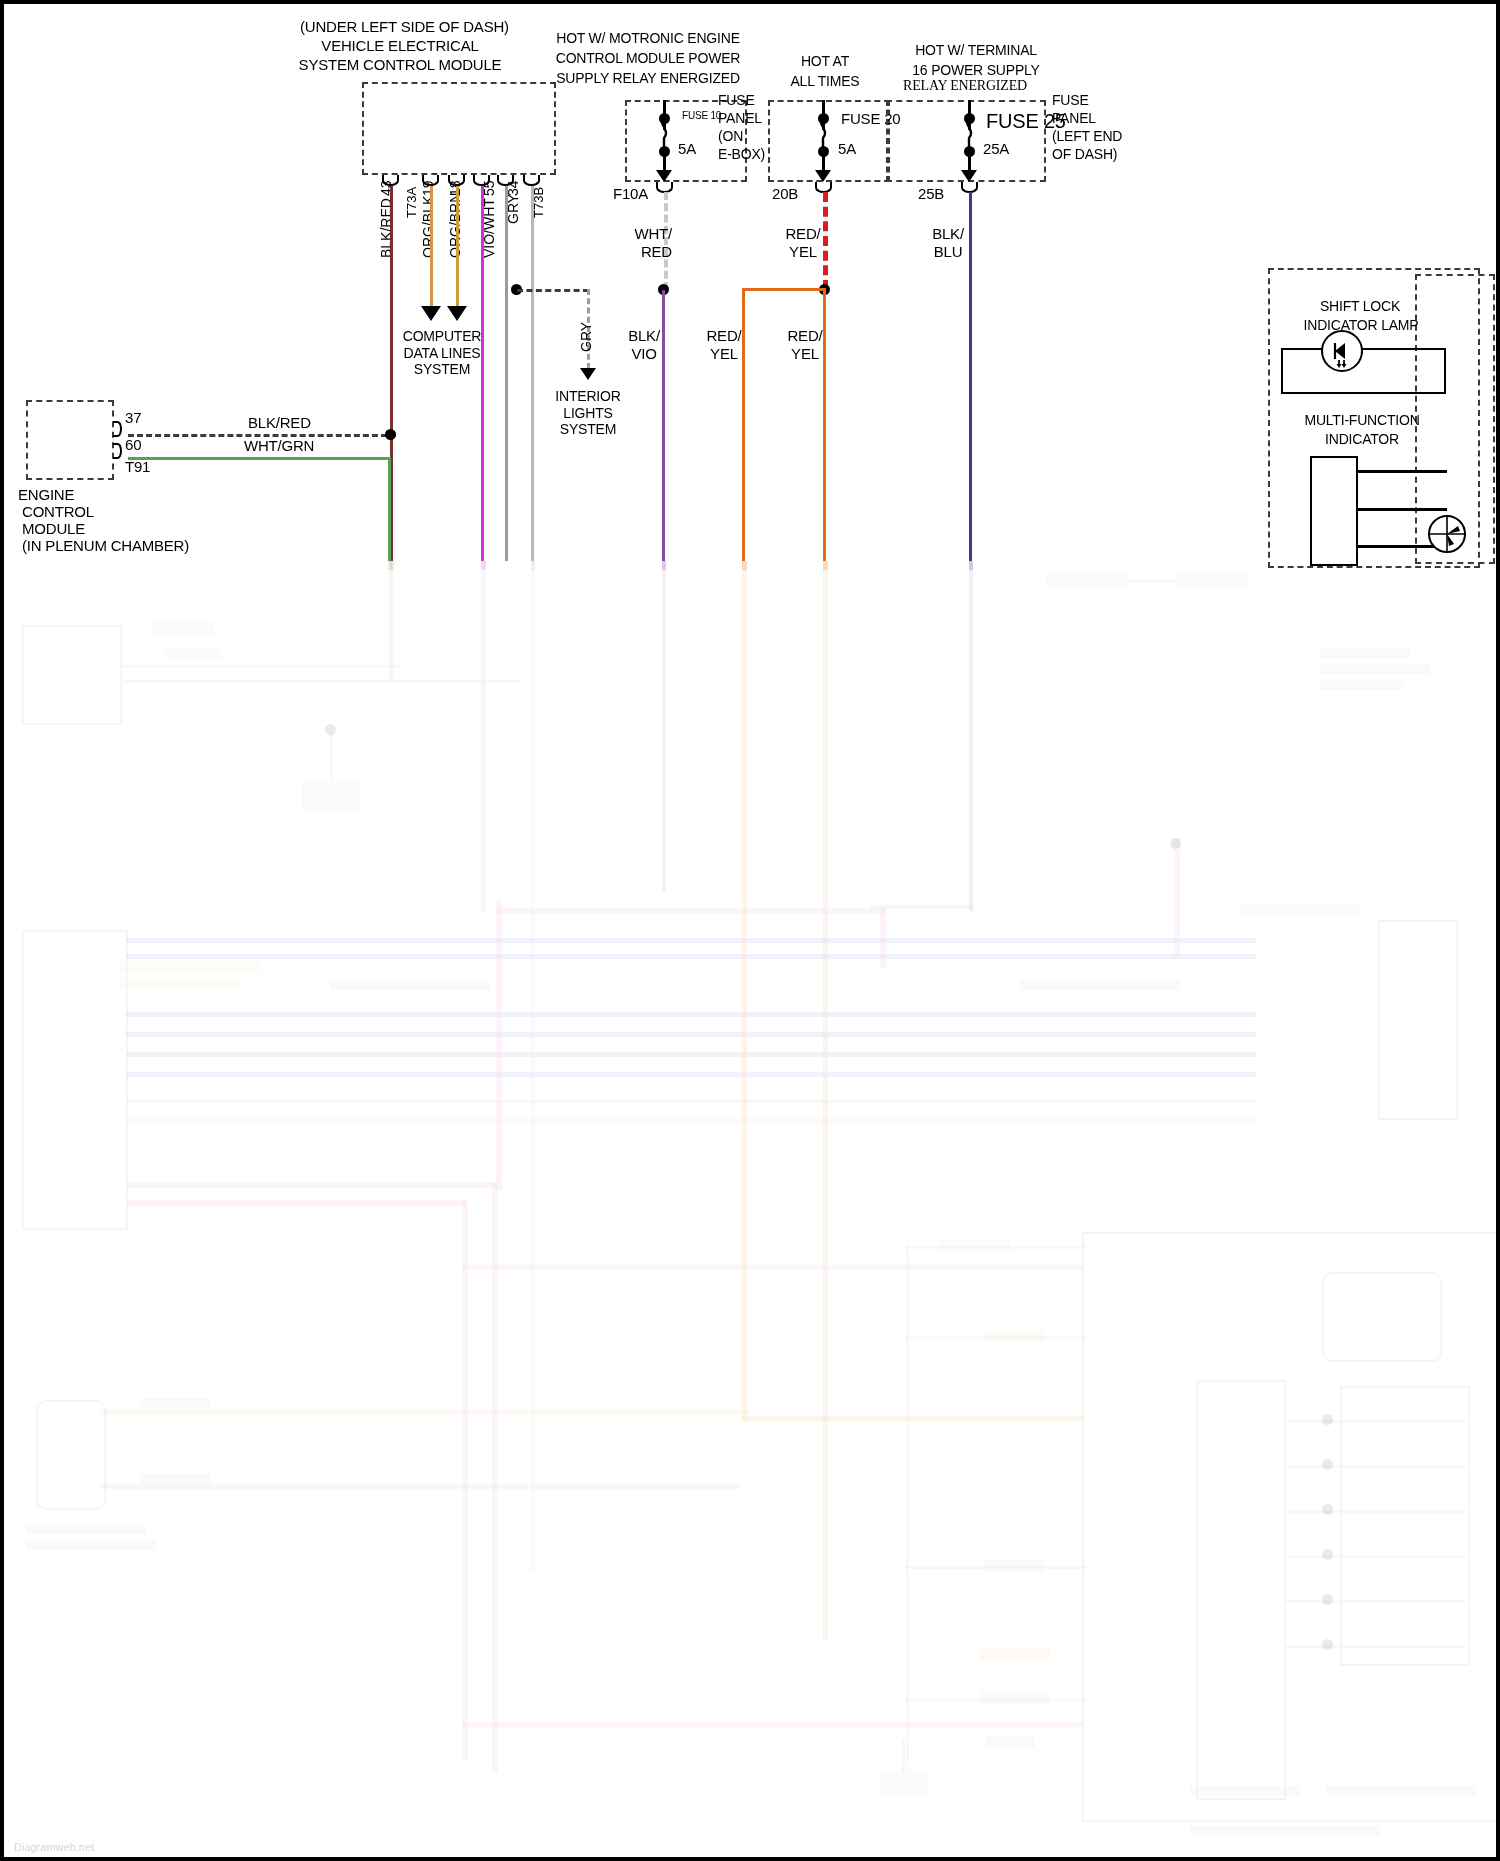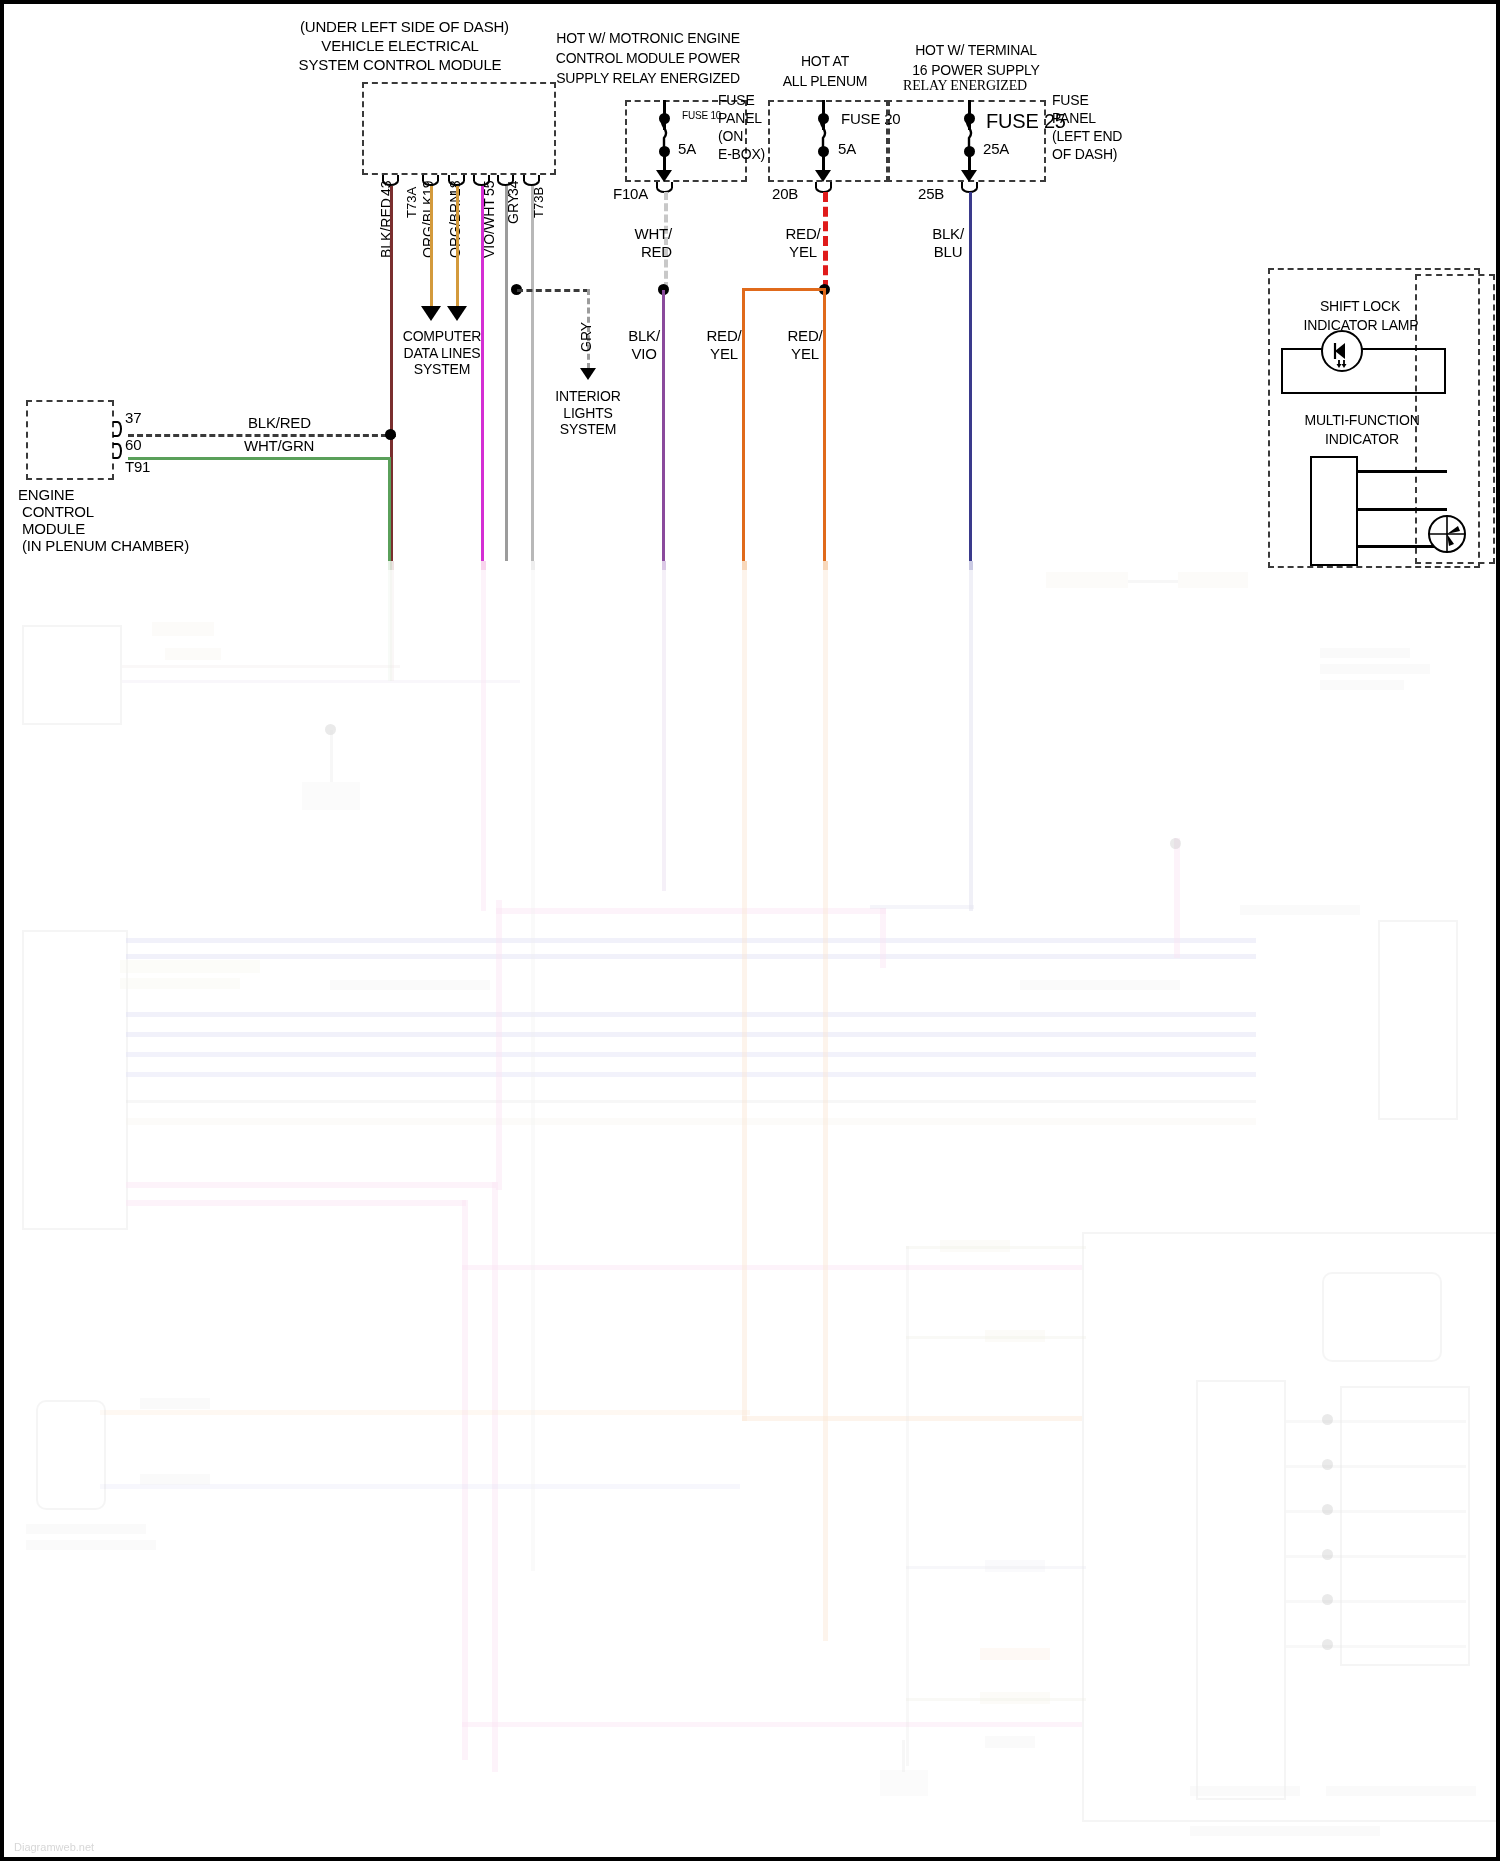--- a/index.html
+++ b/index.html
@@ -233,21 +233,21 @@
   <div class="dashwire-v" style="left:664px; top:192px; height:98px; border-left-color:#c8c8c8; border-left-width:4px;"></div>
   <div class="lbl ctr" style="left:616px; top:225px; width:56px; font-size:15px; white-space:pre-line;text-align:right;">WHT/
 RED</div>
   <div class="dot" style="left:658px; top:284px;"></div>
 
   <div class="wire vwire" style="left:662px; top:290px; height:271px; background:#8a4a9c;"></div>
   <div class="lbl ctr" style="left:616px; top:327px; width:56px; font-size:15px; white-space:pre-line;">BLK/
 VIO</div>
 
   <div class="lbl ctr" style="left:760px; top:53px; width:130px; font-size:14px;">HOT AT</div>
-  <div class="lbl ctr" style="left:760px; top:73px; width:130px; font-size:14px;">ALL PLENUM</div>
+  <div class="lbl ctr" style="left:760px; top:73px; width:130px; font-size:14px;">ALL TIMES</div>
 
   <div class="dashbox" style="left:768px; top:100px; width:122px; height:82px;"></div>
   <div class="wire vwire" style="left:822px; top:100px; height:30px; background:#000;"></div>
   <div class="dot" style="left:818px; top:113px;"></div>
   <svg class="fuse-squiggle" style="left:814px; top:118px;" width="18" height="30" viewBox="0 0 18 30">
     <path d="M9 0 C2 6, 16 12, 9 20 L9 30" stroke="#000" stroke-width="2.4" fill="none"></path>
   </svg>
   <div class="dot" style="left:818px; top:146px;"></div>
   <div class="wire vwire" style="left:822px; top:152px; height:23px; background:#000;"></div>
   <div class="arrow-down-sm" style="left:815px; top:170px;"></div>

